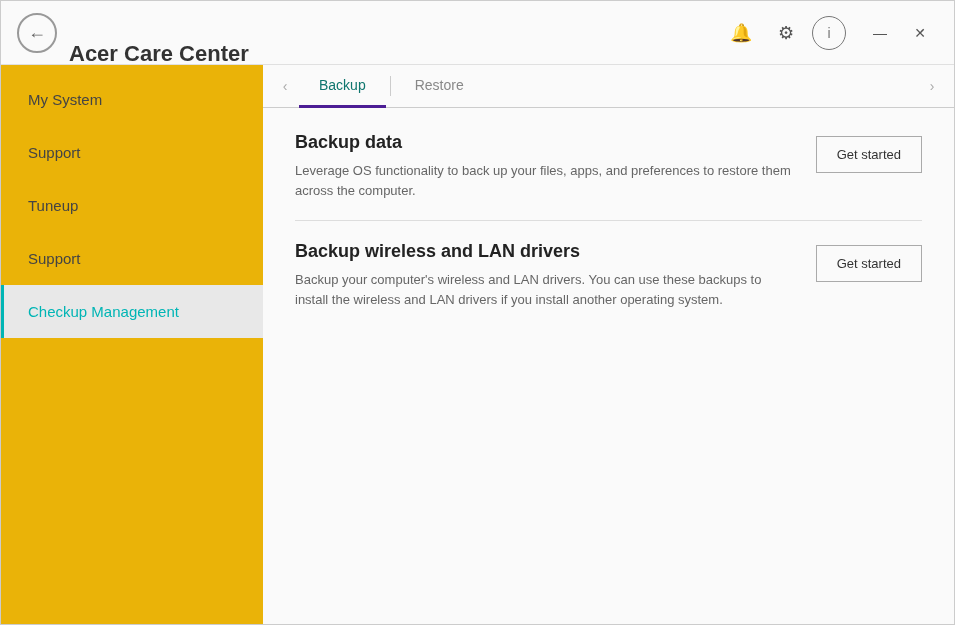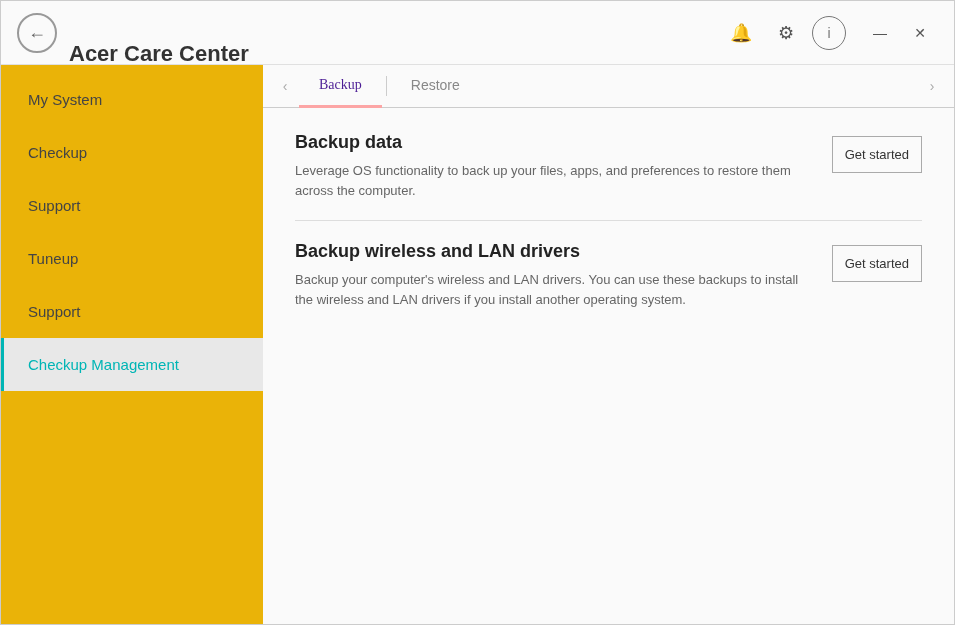--- a/index.html
+++ b/index.html
@@ -167,23 +167,22 @@
       padding: 12px 20px;
       font-size: 14px;
       color: #888;
       cursor: pointer;
       position: relative;
       border-bottom: 3px solid transparent;
       margin-bottom: -1px;
     }
 
     .tab.active {
-      color: #4c1d95;
-      border-bottom: 3px solid #fca5a5;
-      font-family: Liberation Serif, serif;
+      color: #0f766e;
+      border-bottom: 3px solid #4c1d95;
     }
 
     .tab-divider {
       width: 1px;
       height: 20px;
       background: #ccc;
       margin: 0 4px;
     }
 
     
@@ -221,21 +220,21 @@
       margin-bottom: 8px;
     }
 
     .section-desc {
       font-size: 13px;
       color: #666;
       line-height: 1.5;
     }
 
     .get-started-btn {
-      padding: 10px 12px;
+      padding: 10px 20px;
       border: 1.5px solid #aaa;
       background: #fafafa;
       color: #333;
       font-size: 13px;
       cursor: pointer;
       white-space: nowrap;
       flex-shrink: 0;
       margin-top: 4px;
     }
   </style>
@@ -265,21 +264,20 @@
       <button class="win-btn close">
         <span>✕</span>
       </button>
     </div>
   </div>
 
   <div class="content-area">
 
     <div class="sidebar">
       <div class="sidebar-item">My System</div>
-      <div class="sidebar-item">Checkup</div>
       <div class="sidebar-item">Support</div>
       <div class="sidebar-item">Tuneup</div>
       <div class="sidebar-item">Support</div>
       <div class="sidebar-item active">Checkup Management</div>
     </div>
 
     <div class="main-panel">
 
       <div class="tabs-bar">
         <div class="tab-arrow">‹</div>

